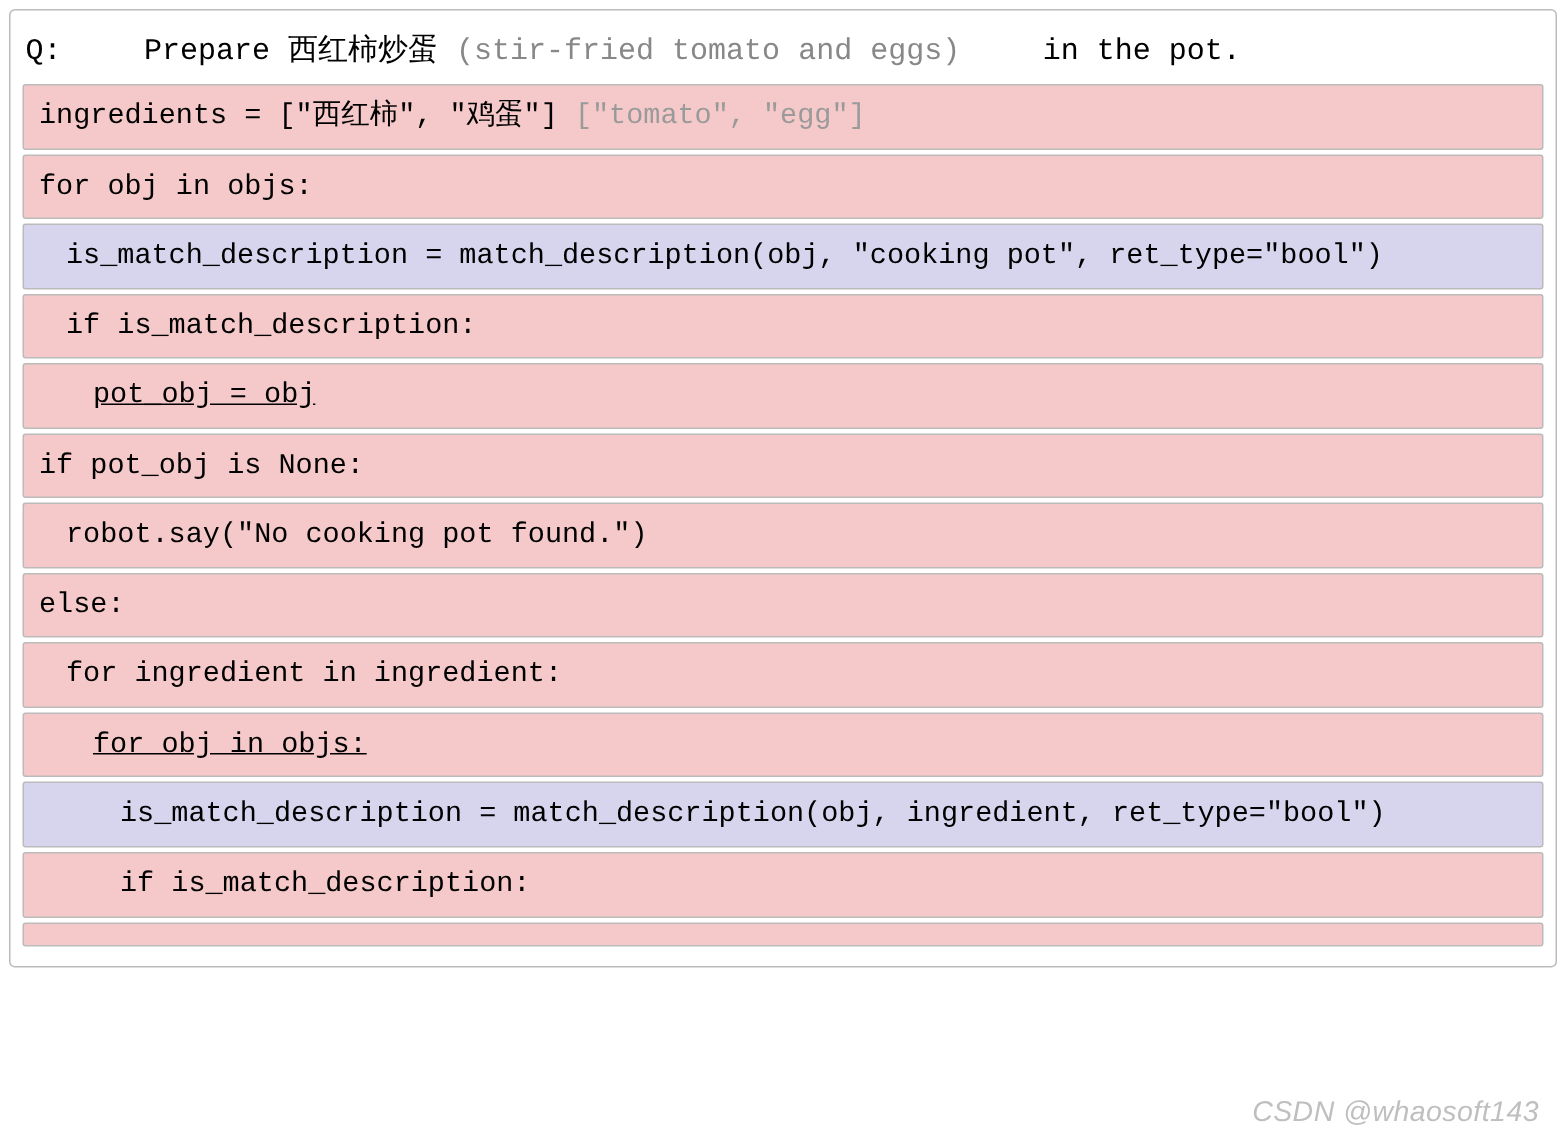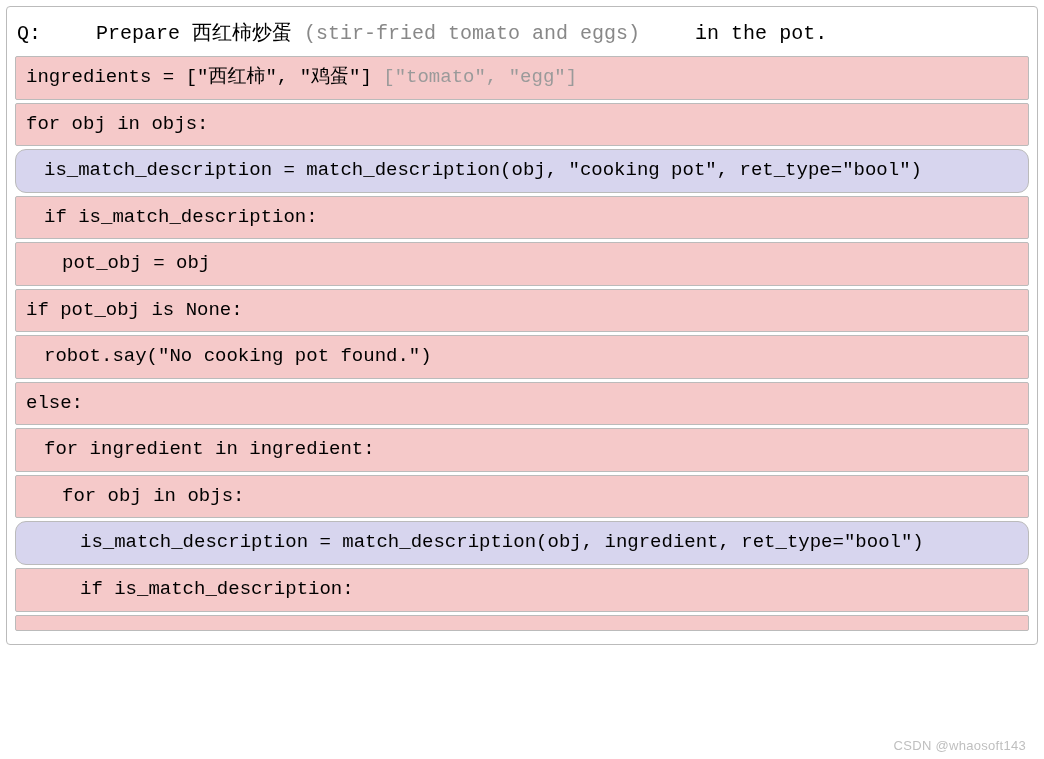--- a/index.html
+++ b/index.html
@@ -33,33 +33,34 @@
       border: 1px solid #bbb;
       border-radius: 2px;
       padding: 7px 10px;
       margin-bottom: 3px;
       font-family: "Courier New", Courier, monospace;
       font-size: 19px;
       line-height: 1.45;
       white-space: pre;
     }
     .bg-pink { background: #f5c9c9; }
-    .bg-purple { background: #d7d5ee; border-radius: 11px; }
+    .bg-purple { background: #d7d5ee; }
     .inline-gray { color: #9a9a9a; }
     .indent-1 { padding-left: 28px; }
-    .indent-2 { padding-left: 46px; }
+    .indent-2 { padding-left: 46px; text-decoration: underline; }
     .indent-3 { padding-left: 64px; }
     .indent-4 { padding-left: 82px; }
     .watermark {
       position: fixed;
       right: 18px;
       bottom: 6px;
       color: #bfbfbf;
       font-family: Arial, sans-serif;
-      font-size: 13px;
+      font-size: 19px;
+      font-style: italic;
       letter-spacing: 0.3px;
       pointer-events: none;
     }
   </style>
 </head>
 <body>
 
 <div class="outer">
   <div class="question-line">
     <span class="q-prefix">Q: </span><span class="q-bold">Prepare 西红柿炒蛋 </span><span class="q-dim">(stir-fried tomato and eggs)</span><span class="q-bold"> in the pot.</span>

